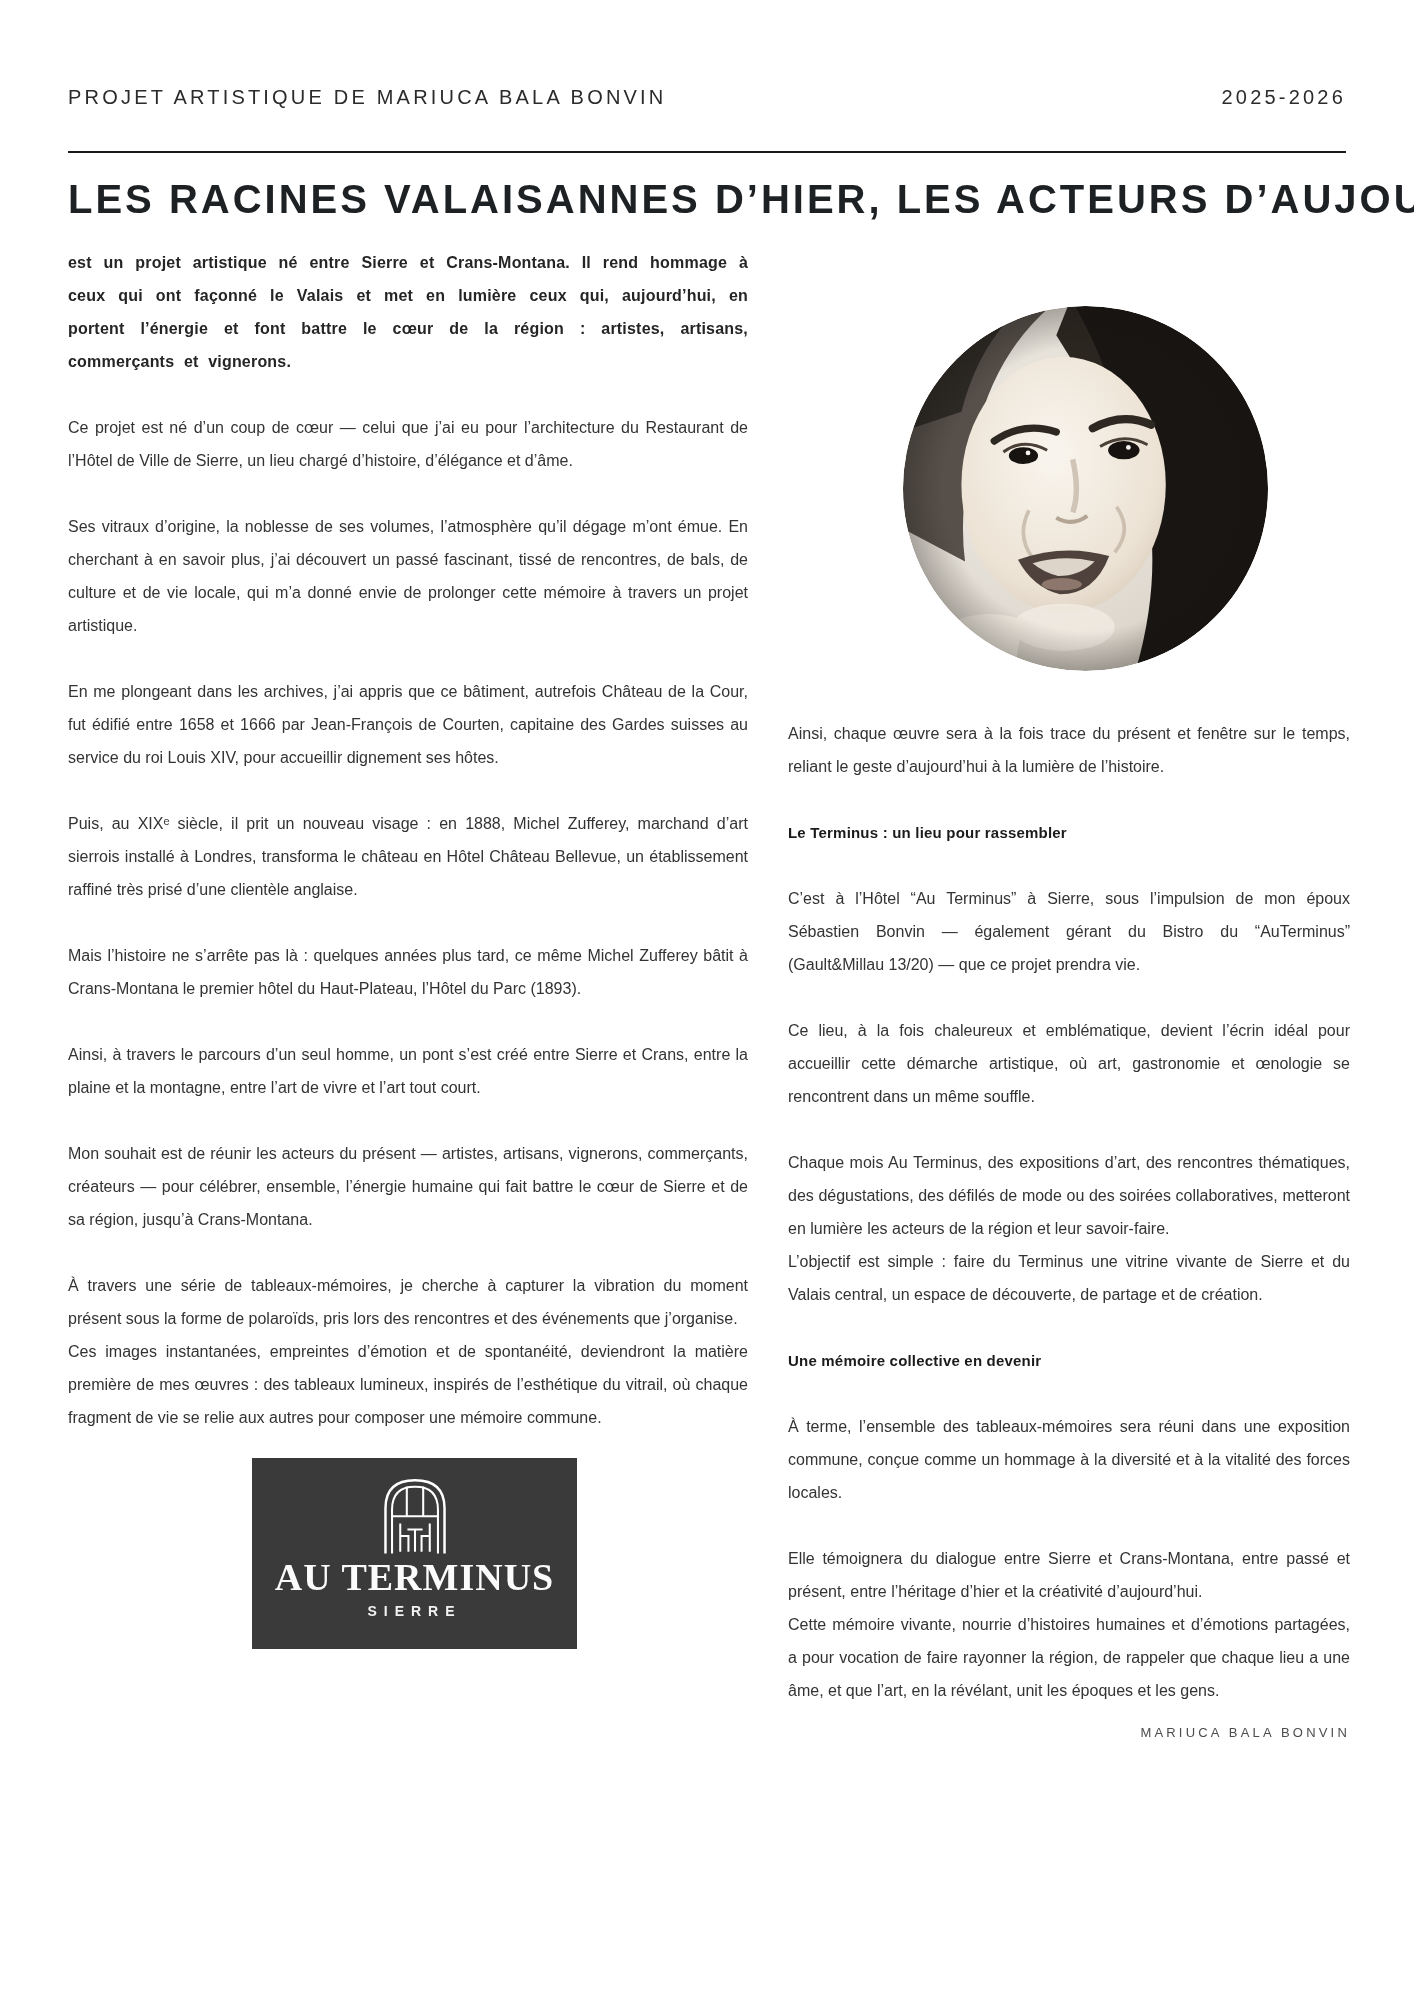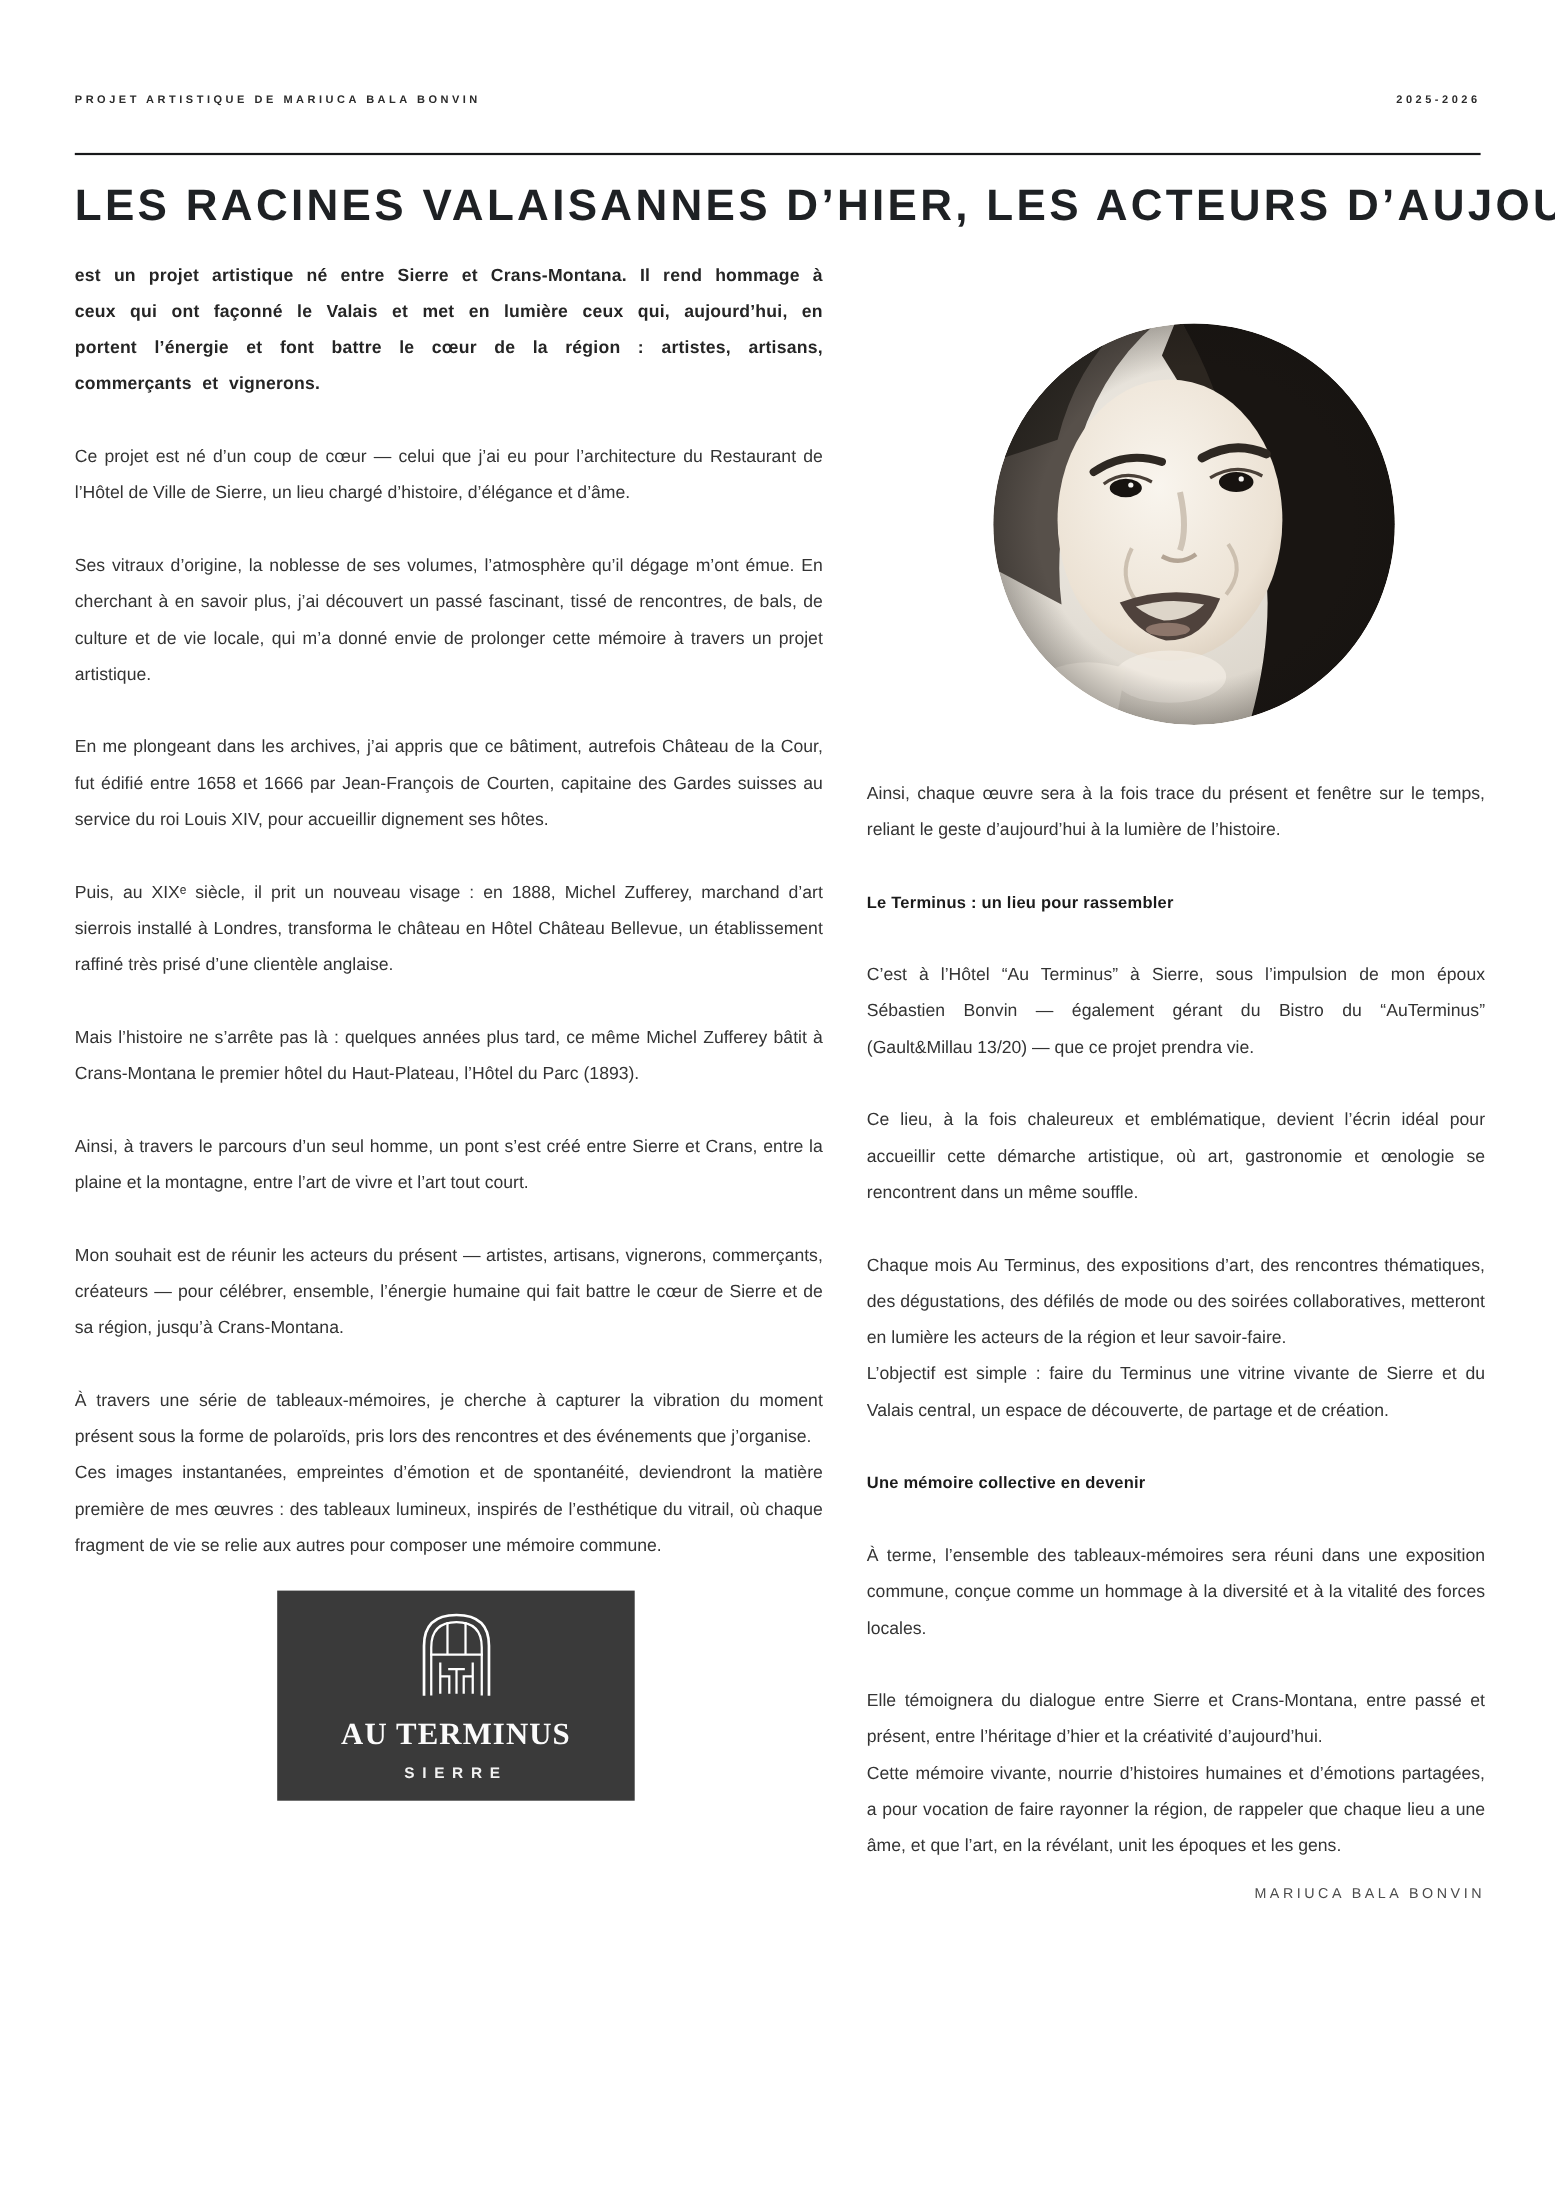--- a/index.html
+++ b/index.html
@@ -6,21 +6,21 @@
   body {
     width: 1414px; height: 2000px; overflow: hidden;
     font-family: "Liberation Sans", "DejaVu Sans", sans-serif;
     color: #2e2e2e;
     -webkit-font-smoothing: antialiased;
   }
   .page { padding: 86px 68px 0 68px; box-sizing: border-box; }
 
   .topbar { display: flex; justify-content: space-between; align-items: baseline; }
   .topbar .label {
-    font-size: 10px; letter-spacing: 3.2px; color: #2b2b2b; font-weight: 700;
+    font-size: 20px; letter-spacing: 3.2px; color: #2b2b2b; font-weight: 400;
   }
   .divider { border: none; border-top: 2.5px solid #17181a; margin: 42px 0 0 0; }
 
   .title {
     margin: 24px 0 0 0;
     font-size: 40px; font-weight: bold; letter-spacing: 3px;
     color: #1e2124; white-space: nowrap;
   }
 
   .columns { display: flex; gap: 40px; margin-top: 24px; }
@@ -49,22 +49,22 @@
   .logo-block {
     margin: 24px 0 0 184px;
     width: 325px; height: 191px;
     background: #3a3a3a;
     display: flex; flex-direction: column; align-items: center; justify-content: flex-start;
     box-sizing: border-box; padding-top: 14px;
   }
   .logo-icon { width: 80px; height: 82px; flex: none; }
   .logo-title {
     font-family: "Liberation Serif", "DejaVu Serif", serif;
-    font-weight: bold; font-size: 28px; color: #fbfbfb;
-    letter-spacing: 1px; margin-top: 14px; line-height: 42px; white-space: nowrap;
+    font-weight: bold; font-size: 38px; color: #fbfbfb;
+    letter-spacing: 1px; margin-top: 2px; line-height: 42px; white-space: nowrap;
   }
   .logo-sub {
     font-size: 14px; color: #f2f2f2; letter-spacing: 7px; margin-top: 5px;
     font-weight: bold;
   }
 
   .signature {
     margin-top: 18px;
     text-align: right;
     font-size: 13px; letter-spacing: 3.2px; color: #4c4c4c;

